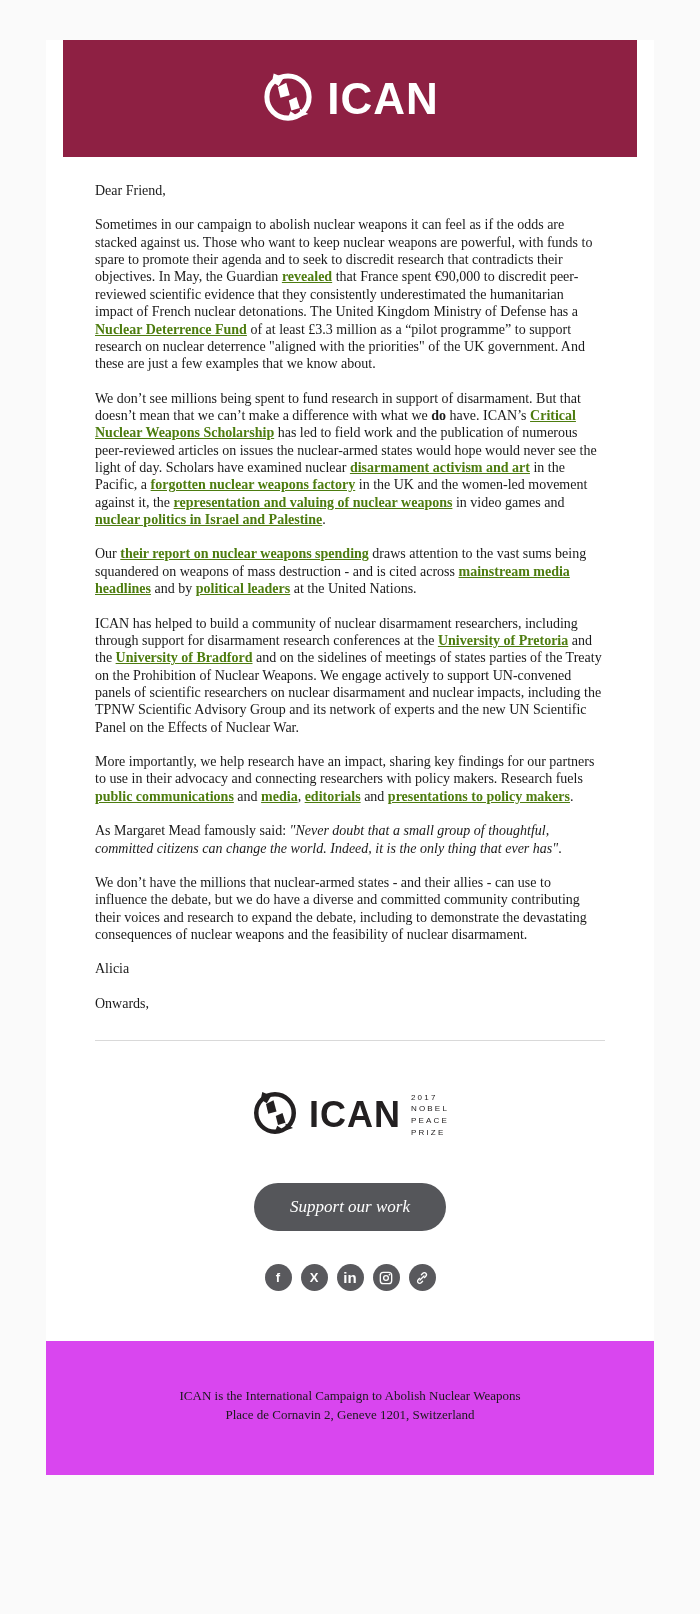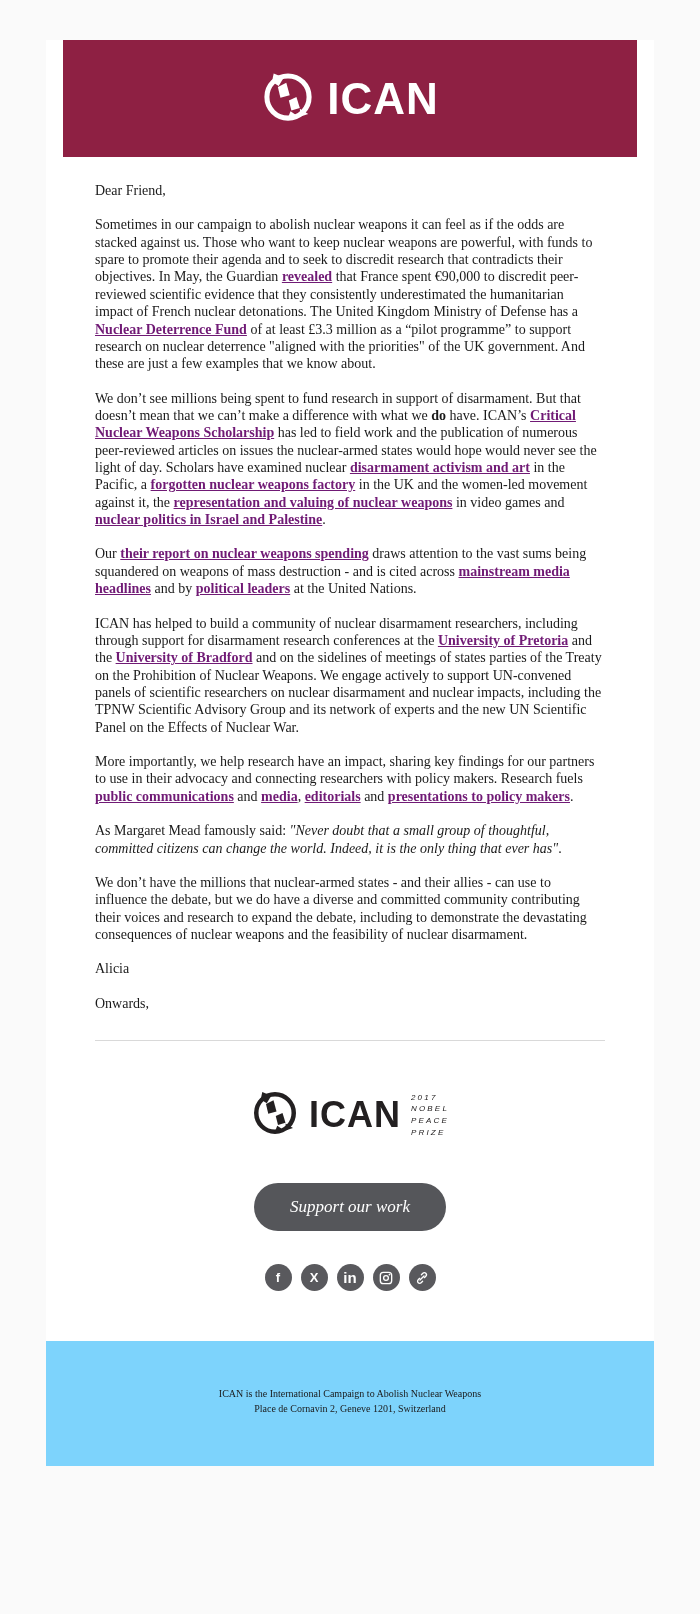--- a/index.html
+++ b/index.html
@@ -13,39 +13,38 @@
     height:117px;
     display:flex; align-items:center; justify-content:center; gap:12px;
   }
   .logo-text-header {
     font-family:"Liberation Sans","DejaVu Sans",sans-serif;
     font-weight:800; font-size:44px; color:#ffffff; letter-spacing:1px;
   }
 
   .content { padding:25px 49px 0 49px; font-size:14px; line-height:1.24; }
   .content p { margin:0 0 17px 0; }
-  a.lnk { color:#701a75; font-weight:bold; text-decoration:underline; cursor:pointer; }
+  a.lnk { color:#4d7c0f; font-weight:bold; text-decoration:underline; cursor:pointer; }
   .bold { font-weight:bold; }
   .italic { font-style:italic; }
 
   .divider { border:none; border-top:1px solid #d9d9d9; margin:28px 49px 0 49px; }
 
   .footer-logo-row {
     display:flex; align-items:center; justify-content:center; gap:10px;
     margin-top:48px;
   }
   .logo-text-footer {
     font-family:"Liberation Sans","DejaVu Sans",sans-serif;
     font-weight:800; font-size:36px; color:#232021; letter-spacing:1px;
   }
   .nobel {
     font-family:"Liberation Sans","DejaVu Sans",sans-serif;
     font-size:8px; letter-spacing:2.2px; line-height:1.45; color:#232021;
     text-align:left;
-    font-style:italic;
   }
 
   .support-btn {
     display:block; margin:42px auto 0 auto;
     background:#55565a; color:#ffffff; border:none;
     border-radius:26px; padding:14px 36px;
     font-family:"Liberation Serif","DejaVu Serif",serif;
     font-size:17px; cursor:pointer;font-style:italic;
   }
 
@@ -53,23 +52,23 @@
   .social-circle {
     width:27px; height:27px; border-radius:50%;
     background:#59595d; color:#ffffff;
     display:flex; align-items:center; justify-content:center;
     font-family:"Liberation Sans","DejaVu Sans",sans-serif;
     font-weight:bold; font-size:13px; text-decoration:none; cursor:pointer;
   }
   .social-circle span { color:#ffffff; }
 
   .legal {
-    margin-top:50px; background:#7dd3fc;
+    margin-top:50px; background:#d946ef;
     padding:46px 20px 50px 20px;
-    text-align:center; font-size:10px; line-height:1.45; color:#1a1a1a;
+    text-align:center; font-size:13px; line-height:1.45; color:#1a1a1a;
   }
   .legal a.lnk { color:#1a1a1a; font-weight:normal; text-decoration:underline; }
 </style>
 </head>
 <body>
 
 <div class="page">
 
   <div class="header-band">
     <span>

